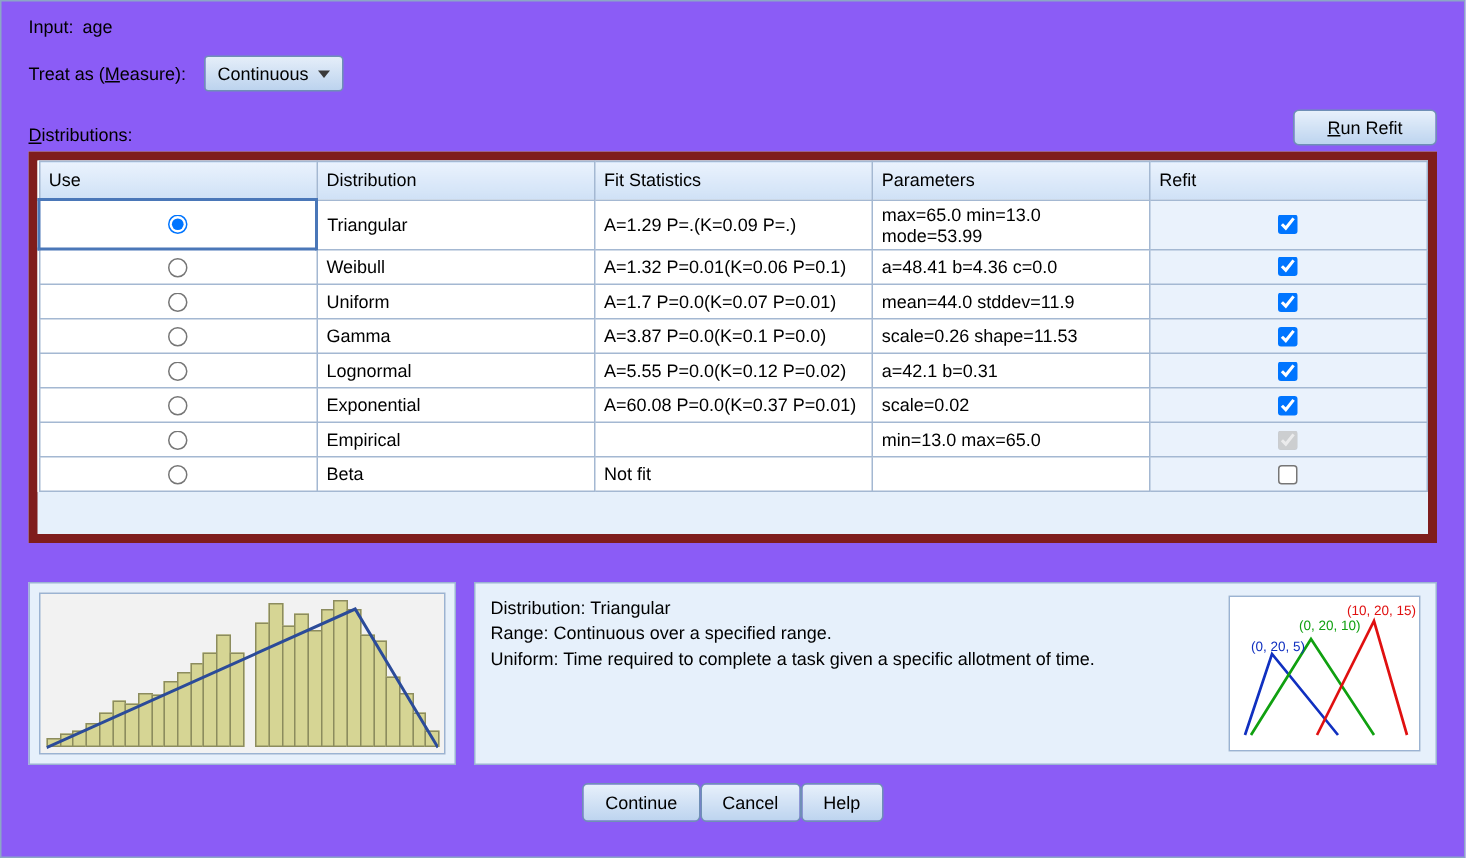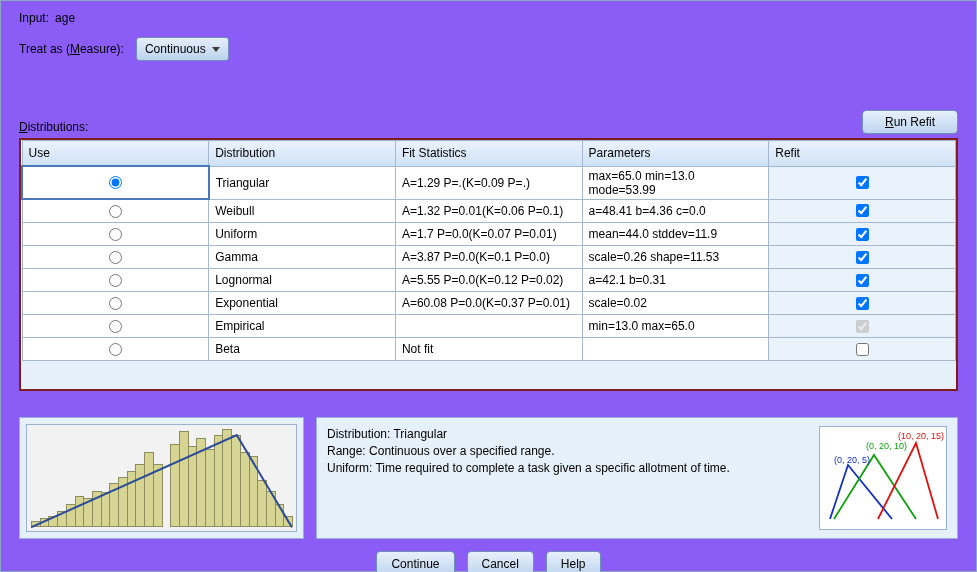--- a/index.html
+++ b/index.html
@@ -65,32 +65,31 @@
     background: linear-gradient(#e7f0fb, #bdd4ef);
     border: 1px solid #6f8fb6;
     border-radius: 4px;
     cursor: pointer;
     color: #000;
     font-size: 12px;
   }
   .btn-small {
     height: 22px;
     padding: 0 22px;
-    margin-top: 37px;
   }
 
   .dist-header {
     display: flex;
     align-items: flex-end;
     justify-content: space-between;
   }
 
   
   .tbl-wrap {
-    border: 2px solid #7f1d1d;
+    border: 6px solid #7f1d1d;
     background: #e6f0fb;
     box-sizing: border-box;
     width: 100%;
     padding-bottom: 28px;
   }
   table.grid {
     width: 100%;
     border-collapse: collapse;
     table-layout: fixed;
     background: #fff;
@@ -202,21 +201,21 @@
     border: 1px solid #9bb3d2;
     background: #fff;
     box-sizing: border-box;
     position: relative;
   }
 
   .footer-btns {
     margin-top: 12px;
     display: flex;
     justify-content: center;
-    gap: 12px;
+    gap: 0;
   }
 </style>
 </head>
 <body>
 
 <div class="dialog">
   <div class="inner">
 
     <div class="row">
       <span class="label">Input:</span>

